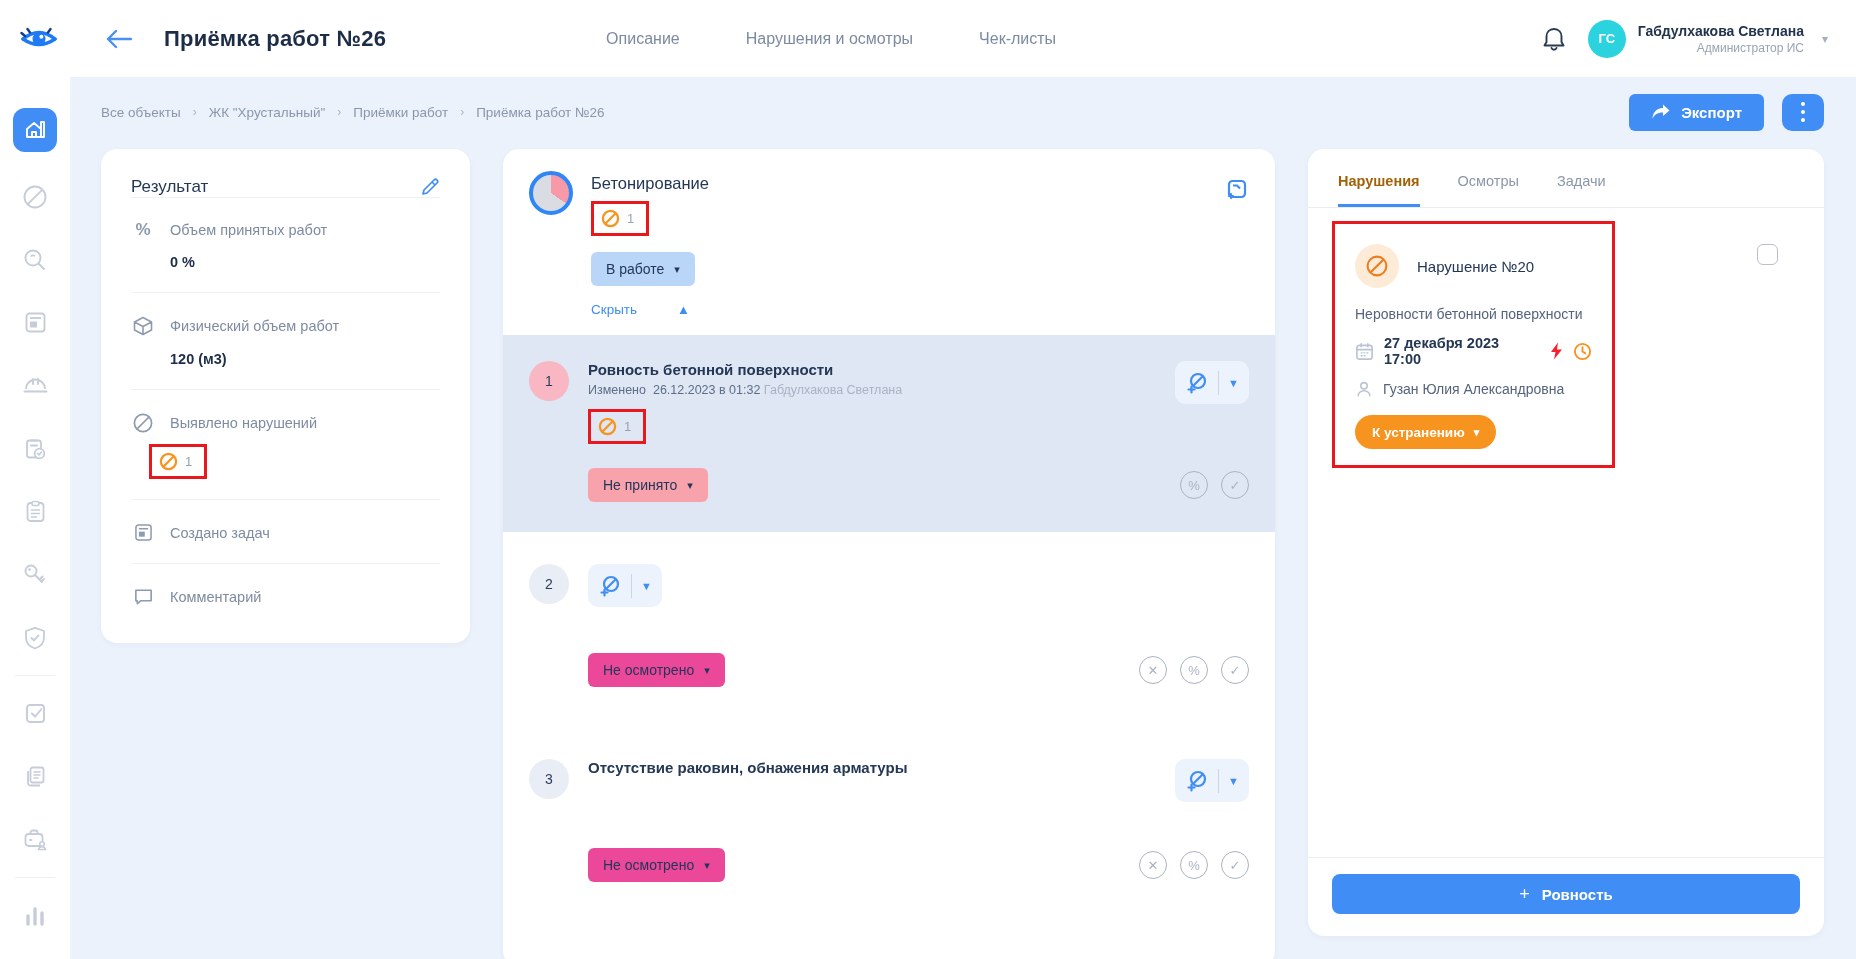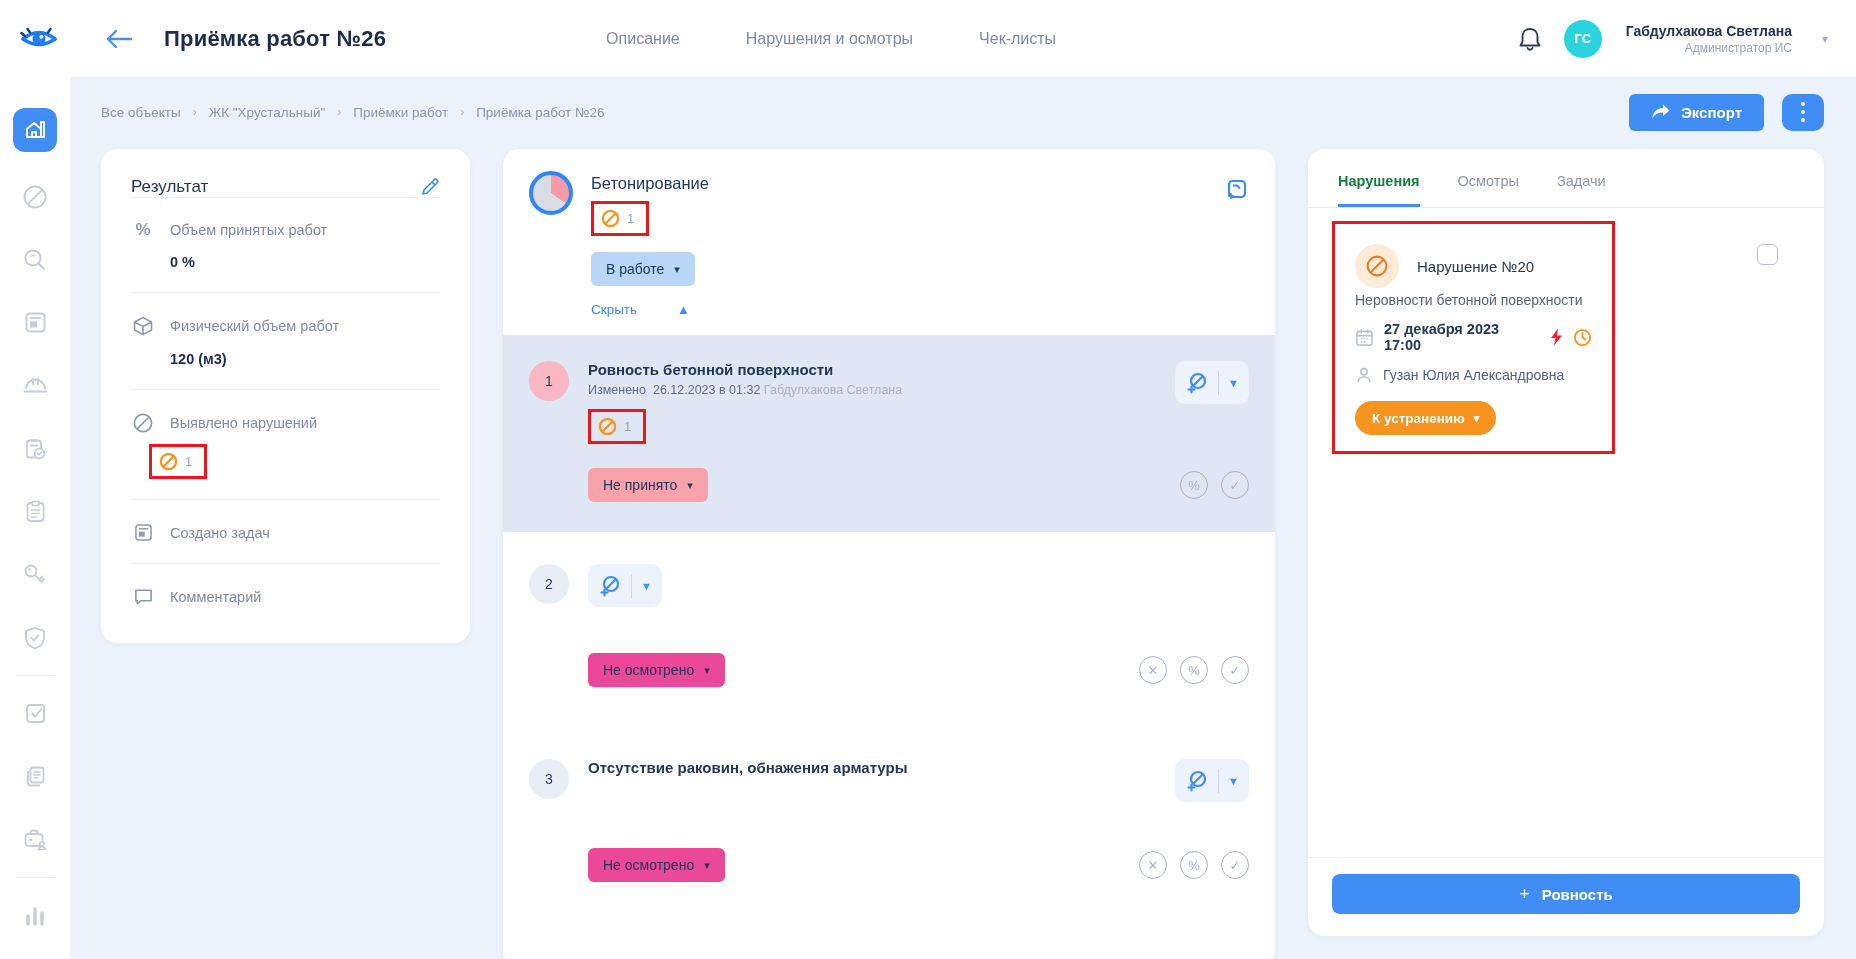--- a/index.html
+++ b/index.html
@@ -8,21 +8,21 @@
 
   
   .header { height:77px; background:#fff; display:flex; align-items:center; padding:0 28px 0 18px; }
   .logo { width:42px; height:34px; display:flex; align-items:center; justify-content:center; }
   .back-arrow { margin-left:46px; color:#4a90f4; cursor:pointer; display:flex; }
   .page-title { margin-left:32px; font-size:22px; font-weight:bold; color:#1d2c47; letter-spacing:.2px; }
   .header-nav { display:flex; gap:66px; margin-left:220px; flex:1; }
   .header-nav .nav-item { font-size:16px; color:#7c8aa0; cursor:pointer; }
   .header-right { display:flex; align-items:center; gap:22px; }
   .bell { color:#2a3a55; display:flex; cursor:pointer; }
-  .user-chip { display:flex; align-items:center; gap:24px; cursor:pointer; }
+  .user-chip { display:flex; align-items:center; gap:12px; cursor:pointer; }
   .avatar { width:38px; height:38px; border-radius:50%; background:#2bd3de; color:#fff; font-size:13px; font-weight:bold; display:flex; align-items:center; justify-content:center; }
   .user-meta { text-align:right; }
   .user-name { font-size:14px; font-weight:bold; color:#22334f; }
   .user-role { font-size:12px; color:#99a4b4; margin-top:2px; }
   .user-caret { color:#a6b0bf; font-size:12px; margin-left:6px; }
 
   
   .app-body { display:flex; height:882px; }
   .sidebar { width:71px; background:#fff; border-right:1px solid #f0f3f8; padding-top:18px; display:flex; flex-direction:column; align-items:center; gap:0; }
   .side-item { height:63px; display:flex; align-items:center; justify-content:center; width:100%; color:#c6cdd9; cursor:pointer; }
@@ -95,27 +95,27 @@
   .action-group .dd-caret { color:#3f8df5; font-size:11px; }
   .chip-row { display:flex; align-items:center; margin-top:24px; }
   .chip-row-late { margin-top:46px; }
   .state-icons { margin-left:auto; display:flex; gap:13px; }
   .state-circle { width:28px; height:28px; border-radius:50%; border:1.6px solid #aab3c2; color:#aab3c2; font-size:13px; display:flex; align-items:center; justify-content:center; cursor:pointer; }
 
   
   .right-card { width:516px; height:787px; display:flex; flex-direction:column; }
   .tabs { display:flex; gap:38px; padding:24px 30px 0; border-bottom:1px solid #e9edf3; }
   .tab { font-size:14.5px; color:#8a97ab; padding-bottom:15px; cursor:pointer; }
-  .tab.active { color:#15803d; font-weight:bold; border-bottom:3px solid #3f8df5; }
+  .tab.active { color:#a16207; font-weight:bold; border-bottom:3px solid #3f8df5; }
   .panel-body { flex:1; position:relative; padding:13px 24px; }
   .violation-annotate { width:283px; padding:20px 20px 16px; }
   .v-head { display:flex; align-items:center; gap:18px; }
   .v-avatar { width:44px; height:44px; border-radius:50%; background:#fdebd8; display:flex; align-items:center; justify-content:center; }
   .v-title { font-size:15px; color:#243755; }
-  .v-desc { margin-top:4px; font-size:14px; color:#55637c; }
+  .v-desc { margin-top:18px; font-size:14px; color:#55637c; }
   .v-line { margin-top:13px; display:flex; align-items:center; gap:10px; }
   .v-date { font-size:14.5px; font-weight:bold; color:#243755; }
   .v-assignee { font-size:14px; color:#55637c; }
   .btn-fix { margin-top:17px; background:#f7941f; border:none; border-radius:18px; color:#fff; font-size:13.5px; font-weight:bold; height:34px; padding:0 17px; display:inline-flex; align-items:center; gap:9px; cursor:pointer; }
   .btn-fix .caret { font-size:11px; }
   .panel-checkbox { position:absolute; top:36px; right:46px; width:21px; height:21px; border:1.6px solid #b9c0cc; border-radius:6px; background:#fff; cursor:pointer; }
   .panel-footer { border-top:1px solid #e9edf3; padding:16px 24px 22px; }
   .btn-add-violation { width:100%; height:40px; background:#3f8df5; border:none; border-radius:8px; color:#fff; font-size:15px; font-weight:bold; cursor:pointer; display:flex; align-items:center; justify-content:center; gap:12px; }
   .plus-glyph { font-size:18px; font-weight:normal; }
 

